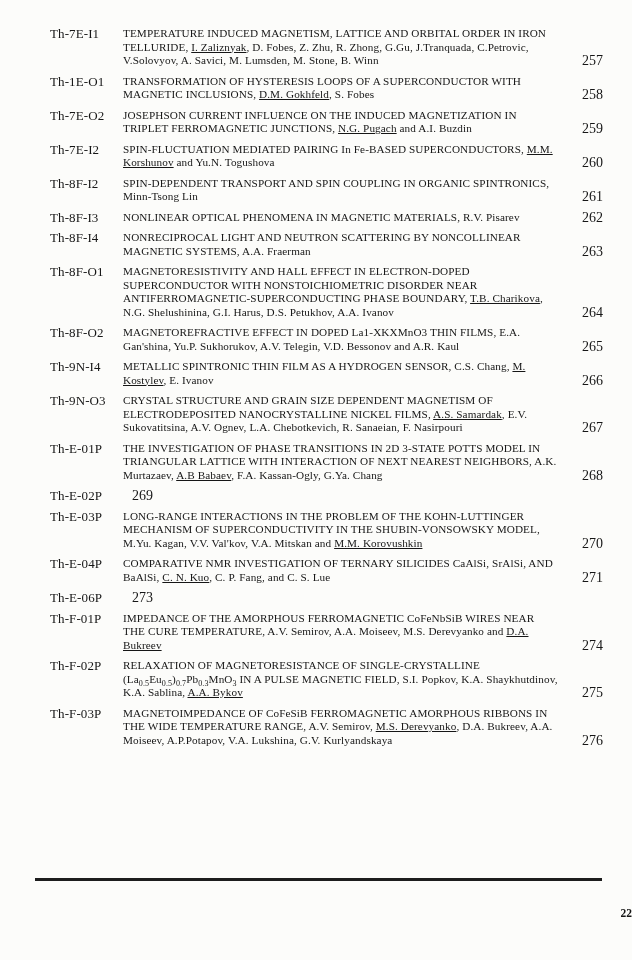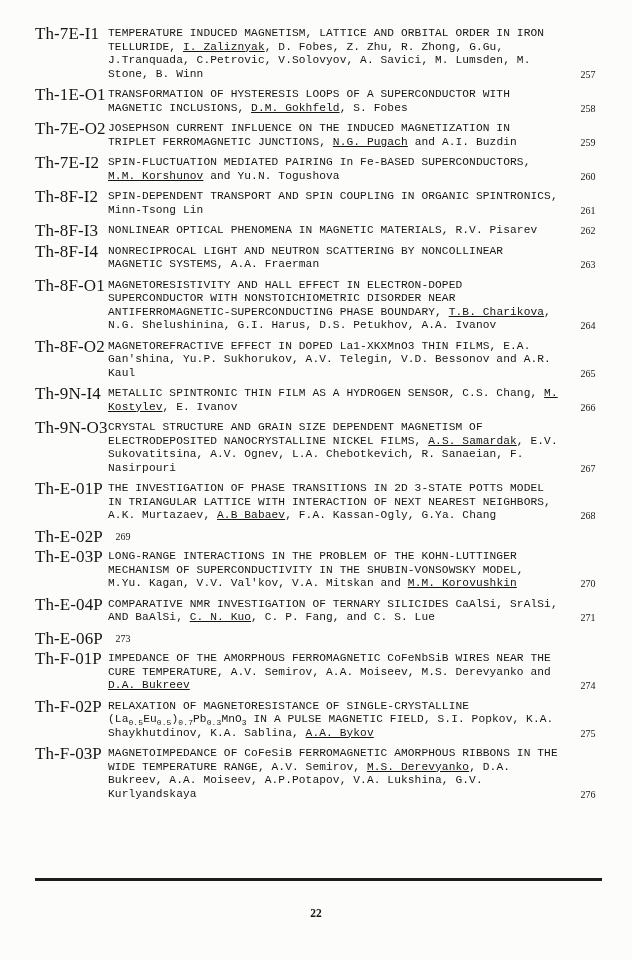--- a/index.html
+++ b/index.html
@@ -20,55 +20,55 @@
     position: absolute;
     top: 27px; left: 35px; right: 29px;
   }
   .row {
     display: flex;
     margin-bottom: 7px;
   }
   .code {
     flex: none;
     width: 73px;
-    font-size: 17px;
+    font-size: 13px;
     line-height: 13.5px;
     letter-spacing: 0.1px;
     white-space: nowrap;
+    margin-left: 15px;
   }
   .title {
     flex: 1;
     font-size: 11.2px;
     line-height: 13.5px;
     padding-right: 14px;
     letter-spacing: 0.1px;
-    font-family: Liberation Mono, monospace;
   }
   .pnum {
     flex: none;
     width: 30px;
-    text-align: center;
+    text-align: right;
     align-self: flex-end;
-    font-size: 10px;
+    font-size: 14px;
     line-height: 13.5px;
   }
   .u { text-decoration: underline; text-underline-offset: 1px; }
   sub { font-size: 8px; line-height: 0; }
   .footer-rule {
     position: absolute;
     left: 35px; right: 30px;
     top: 878px;
     height: 3px;
     background: #1d1d1d;
   }
   .footer-page {
     position: absolute;
     left: 0; right: 0;
     top: 907px;
-    text-align: center;
+    text-align: right;
     font-size: 11.5px;
     font-weight: bold;
   }
 </style>
 </head>
 <body>
 
 <div class="sheet">
   <div class="toc">
       <div class="row">

